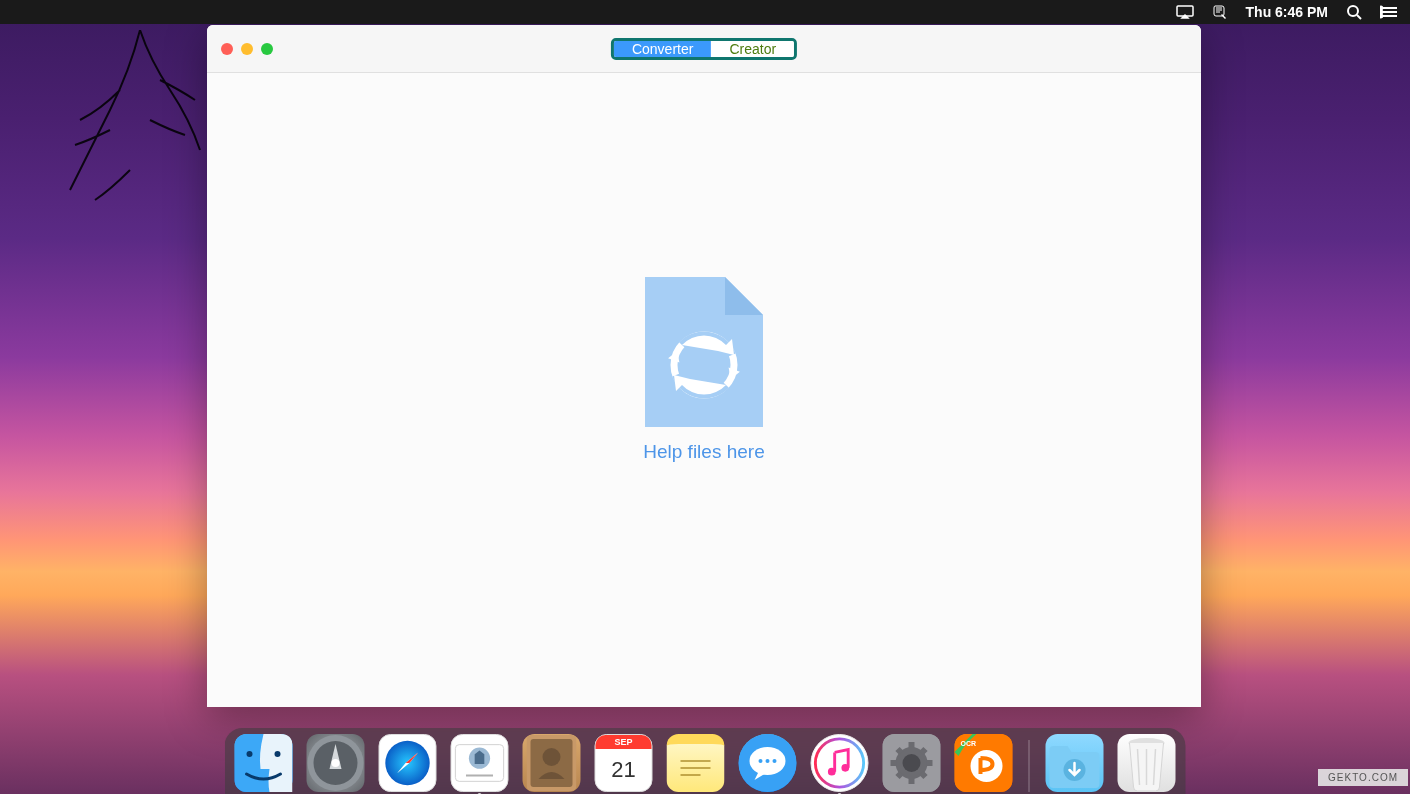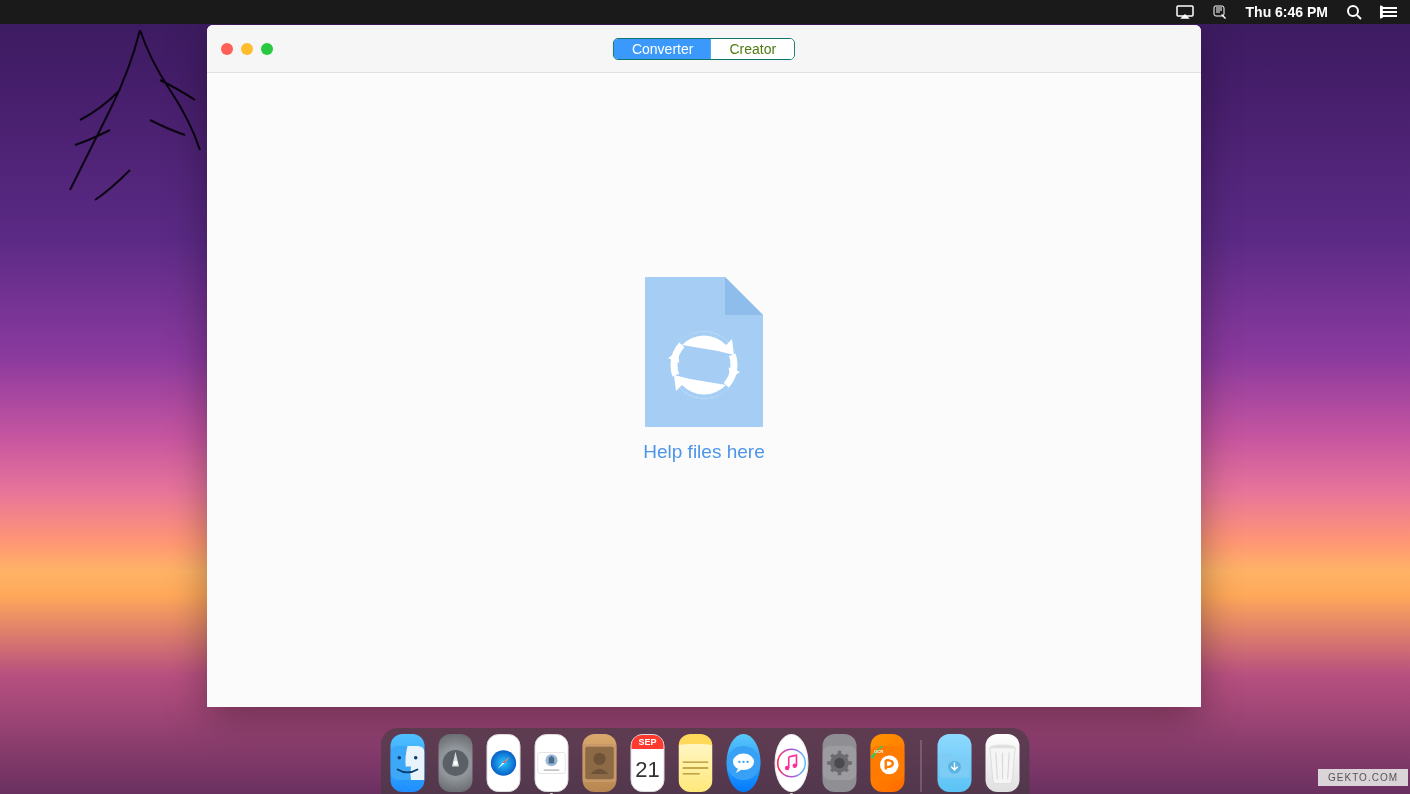--- a/index.html
+++ b/index.html
@@ -81,21 +81,21 @@
     .tl { width: 12px; height: 12px; border-radius: 50%; }
     .tl-close { background: #ff5f57; }
     .tl-min   { background: #ffbd2e; }
     .tl-max   { background: #28c940; }
 
     .seg-control {
       position: absolute;
       left: 50%;
       transform: translateX(-50%);
       display: flex;
-      border: 1px solid #0f766e;
+      border: 3px solid #0f766e;
       border-radius: 5px;
       overflow: hidden;
       height: 22px;
       font-size: 14px;
     }
     .seg-btn {
       padding: 0 18px;
       display: flex;
       align-items: center;
       background: #fff;
@@ -138,21 +138,21 @@
     .dock {
       background: rgba(60,60,60,0.55);
       border-radius: 18px 18px 0 0;
       padding: 6px 10px 2px 10px;
       display: flex;
       align-items: flex-end;
       gap: 14px;
       backdrop-filter: blur(10px);
     }
     .dock-item {
-      width: 34px;
+      width: 58px;
       height: 58px;
       border-radius: 12px;
       position: relative;
       display: flex;
       align-items: center;
       justify-content: center;
       font-size: 10px;
       color: #fff;
     }
     .dock-indicator {

